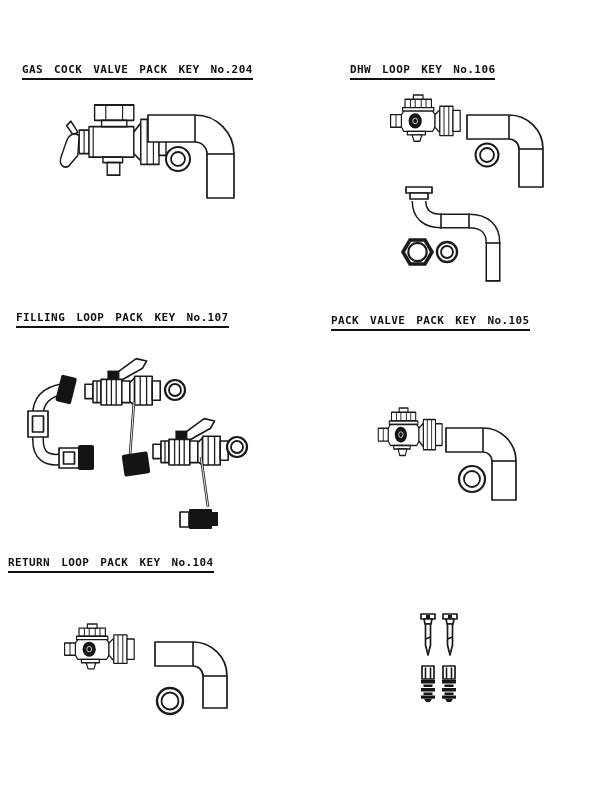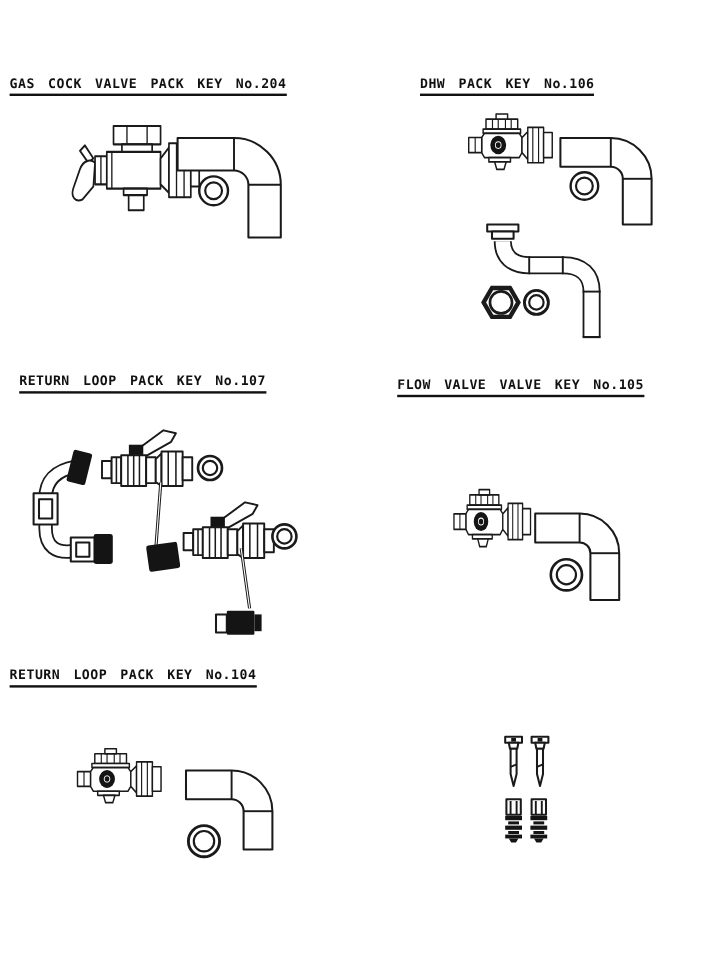--- a/index.html
+++ b/index.html
@@ -64,21 +64,21 @@
         <rect class="ln" x="46" y="30" width="10" height="27"></rect>
         <polygon class="ln" points="56,32 62,26 62,60 56,56"></polygon>
         <rect class="ln" x="62" y="24" width="22" height="36"></rect>
         <line class="seam" x1="69" y1="24" x2="69" y2="60"></line>
         <line class="seam" x1="77" y1="24" x2="77" y2="60"></line>
         <rect class="ln" x="84" y="30" width="10" height="24"></rect>
       </g>
     </defs>
   </svg>
 
-  <h2 class="pack-title" style="left:8px; top:63px">GAS COCK VALVE PACK KEY No.204</h2>
+  <h2 class="pack-title" style="left:22px; top:63px">GAS COCK VALVE PACK KEY No.204</h2>
 
   <svg class="drawing" style="left:45px; top:93px" width="200" height="125" viewBox="0 0 200 125">
     <g transform="translate(30,12) scale(0.7,0.9)">
       <path class="ln" d="M4,30 L-6,18 L-12,23 L-2,34 Z"></path>
       <path class="ln" d="M6,34 C0,30 -8,32 -12,40 L-20,58 C-23,66 -17,71 -9,68 L4,56 Z"></path>
       <rect class="ln" x="6" y="28" width="14" height="26"></rect>
       <line class="seam" x1="13" y1="28" x2="13" y2="54"></line>
       <rect class="ln" x="20" y="24" width="64" height="34"></rect>
       <line class="seam" x1="26" y1="24" x2="26" y2="58"></line>
       <rect class="ln" x="28" y="0" width="56" height="17"></rect>
@@ -97,21 +97,21 @@
       <path class="ln15" d="M0,0 H47 A39,39 0 0 1 86,39 V83 H59 V39 A12,12 0 0 0 47,27 H0 Z"></path>
       <line class="seam" x1="47" y1="0" x2="47" y2="27"></line>
       <line class="seam" x1="59" y1="39" x2="86" y2="39"></line>
     </g>
     <g>
       <circle class="wash" cx="133" cy="66" r="12" stroke-width="2"></circle>
       <circle class="wash" cx="133" cy="66" r="7" stroke-width="1.8"></circle>
     </g>
   </svg>
 
-  <h2 class="pack-title" style="left:350px; top:63px">DHW PACK KEY No.106</h2>
+  <h2 class="pack-title" style="left:350px; top:63px">DHW LOOP KEY No.106</h2>
 
   <svg class="drawing" style="left:375px; top:85px" width="225" height="215" viewBox="0 0 225 215">
     <g transform="translate(24,10) scale(0.6,0.7)">
       <use href="#valve-h"></use>
     </g>
     <g transform="translate(92,30)">
       <path class="ln15" d="M0,0 H42 A34,34 0 0 1 76,34 V72 H52 V34 A10,10 0 0 0 42,24 H0 Z"></path>
       <line class="seam" x1="42" y1="0" x2="42" y2="24"></line>
       <line class="seam" x1="52" y1="34" x2="76" y2="34"></line>
     </g>
@@ -132,21 +132,21 @@
     <g transform="translate(28,153)">
       <polygon class="wash" points="0,14 7,2 22,2 29,14 22,26 7,26" stroke-width="3.6"></polygon>
       <circle class="wash" cx="14.5" cy="14" r="9.2" stroke-width="2.2"></circle>
     </g>
     <g>
       <circle class="wash" cx="72" cy="167" r="10" stroke-width="2.4"></circle>
       <circle class="wash" cx="72" cy="167" r="6" stroke-width="1.8"></circle>
     </g>
   </svg>
 
-  <h2 class="pack-title" style="left:16px; top:311px">RETURN LOOP PACK KEY No.107</h2>
+  <h2 class="pack-title" style="left:16px; top:311px">FILLING LOOP PACK KEY No.107</h2>
 
   <svg class="drawing" style="left:15px; top:345px" width="240" height="200" viewBox="0 0 240 200">
     <g>
       <path class="tubeO" stroke-width="12" d="M48,44 C31,47 23,56 23,70 L23,95 C23,110 31,117 48,114"></path>
       <path class="tubeI" stroke-width="9" d="M48,44 C31,47 23,56 23,70 L23,95 C23,110 31,117 48,114"></path>
       <rect class="dk" x="43" y="31" width="16" height="27" rx="2" transform="rotate(14 51 45)"></rect>
       <rect class="ln15" x="13" y="66" width="20" height="26"></rect>
       <rect class="ln15" x="17.5" y="71" width="11" height="16"></rect>
       <rect class="ln15" x="44" y="103" width="20" height="20"></rect>
       <rect class="ln15" x="48.5" y="107" width="11" height="12"></rect>
@@ -177,21 +177,21 @@
         <rect class="dk" x="174" y="164" width="23" height="20" rx="1"></rect>
         <rect class="dk" x="197" y="167" width="6" height="14"></rect>
       </g>
     </g>
     <g>
       <circle class="wash" cx="222" cy="102" r="10" stroke-width="2.2"></circle>
       <circle class="wash" cx="222" cy="102" r="6" stroke-width="1.8"></circle>
     </g>
   </svg>
 
-  <h2 class="pack-title" style="left:331px; top:314px">FLOW VALVE VALVE KEY No.105</h2>
+  <h2 class="pack-title" style="left:331px; top:314px">PACK VALVE PACK KEY No.105</h2>
 
   <svg class="drawing" style="left:358px; top:395px" width="185" height="112" viewBox="0 0 185 112">
     <g transform="translate(28,13) scale(0.55,0.72)">
       <use href="#valve-h"></use>
     </g>
     <g transform="translate(88,33)">
       <path class="ln15" d="M0,0 H37 A33,33 0 0 1 70,33 V72 H46 V33 A9,9 0 0 0 37,24 H0 Z"></path>
       <line class="seam" x1="37" y1="0" x2="37" y2="24"></line>
       <line class="seam" x1="46" y1="33" x2="70" y2="33"></line>
     </g>

